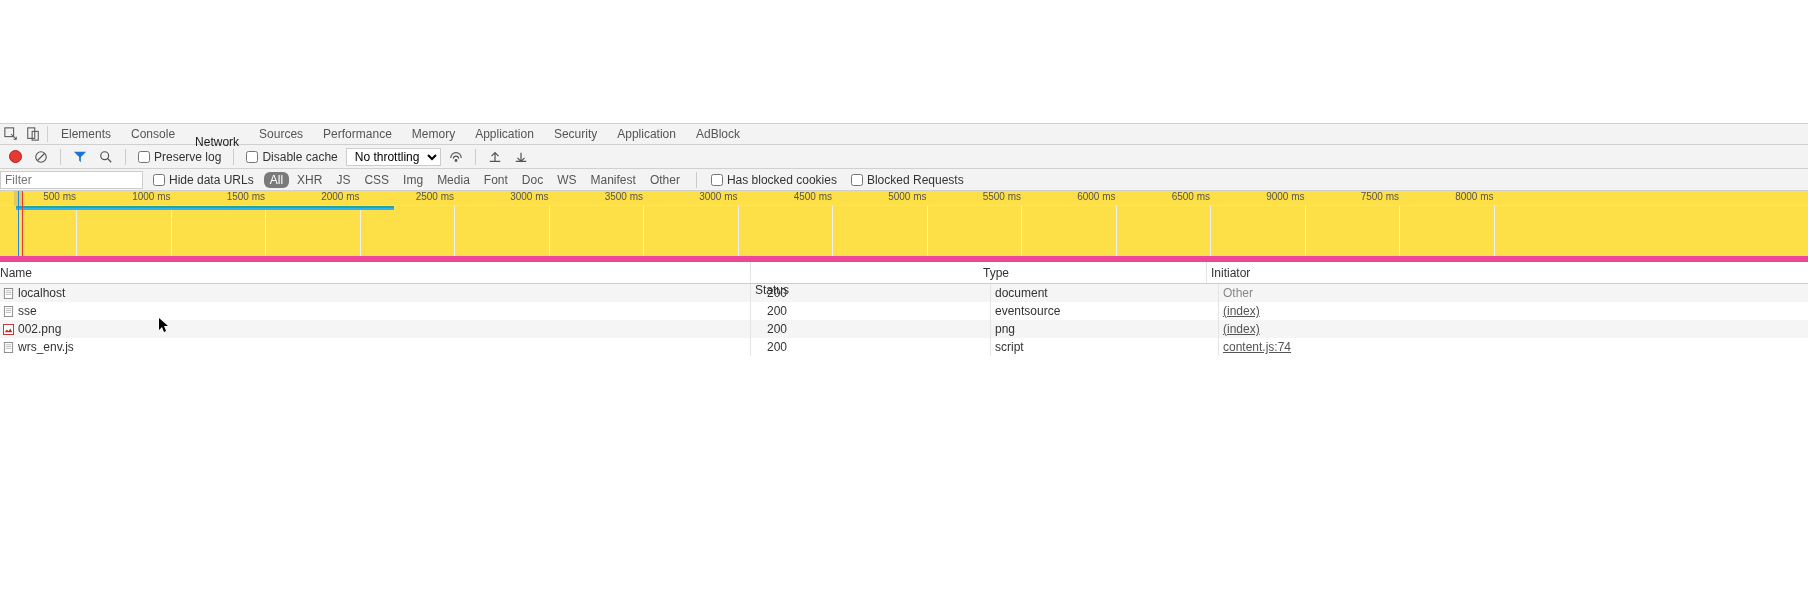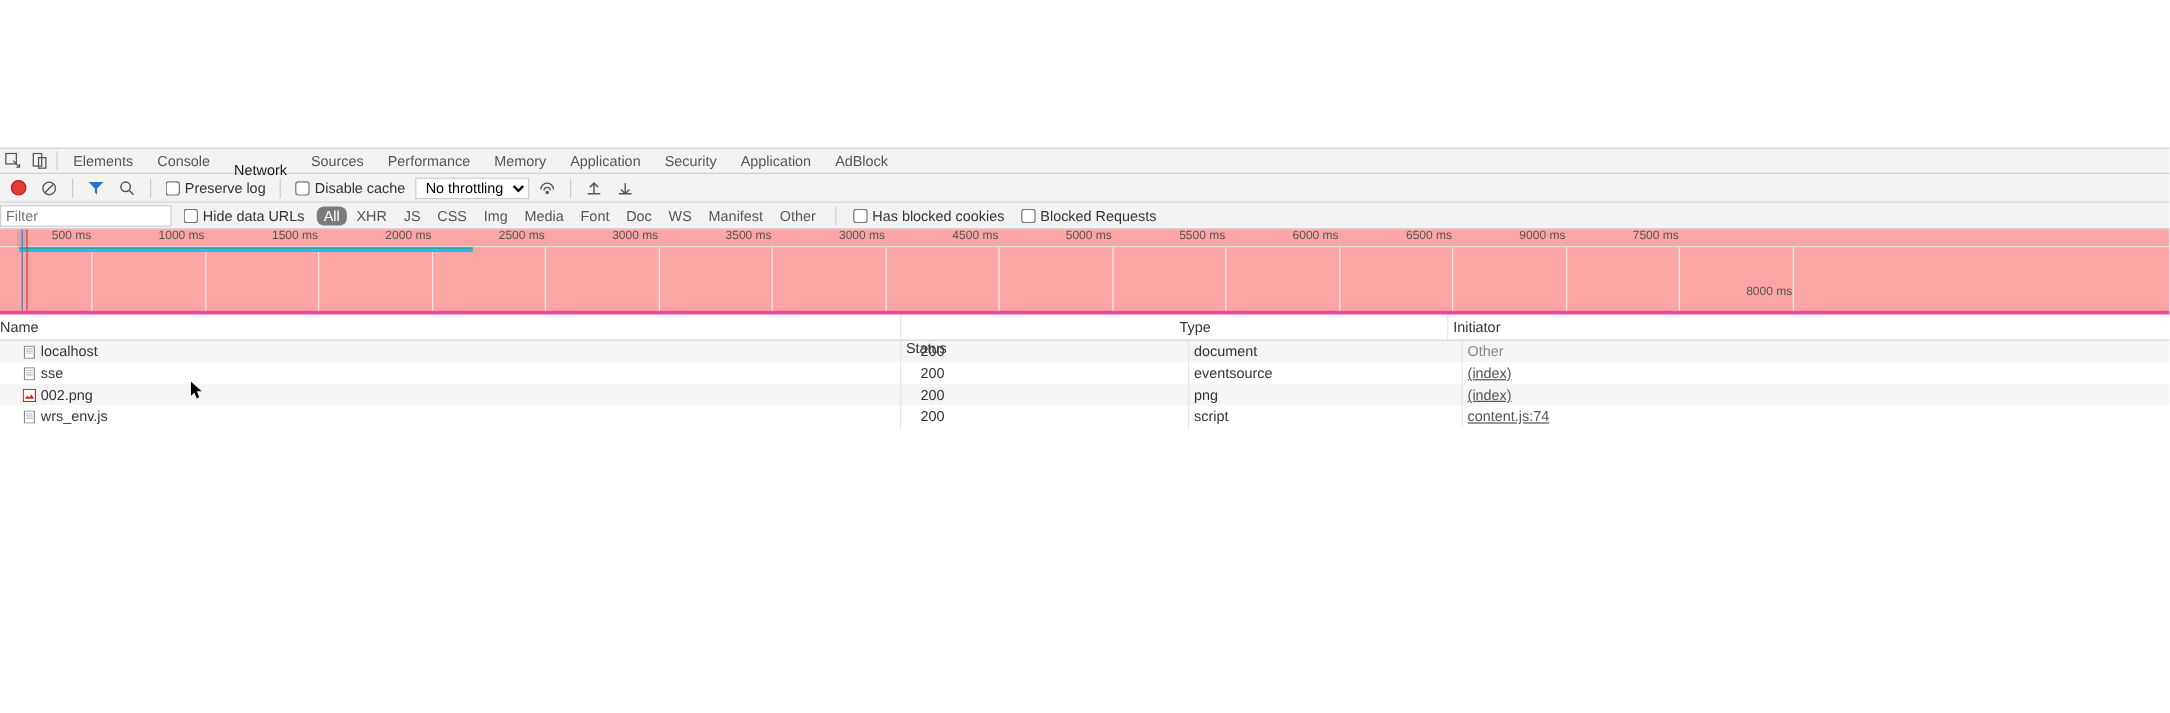--- a/index.html
+++ b/index.html
@@ -21,21 +21,21 @@
   .chk { display:flex; align-items:center; gap:4px; color:#333; margin:0 4px;}
   .chk input { width:12px; height:12px;}
   .throttle { border:1px solid #ccc; background:#fff; height:18px; font-size:12px; padding:0 4px;}
   .lil-sep { width:1px; height:16px; background:#ccc; margin:0 4px;}
   
   .filter-bar { height:22px; border-bottom:1px solid #d0d0d0; background:#f3f3f3; display:flex; align-items:center; padding-left:0; gap:6px;}
   .filter-input { width:143px; height:18px; border:1px solid #ccc; background:#fff; font-size:12px; padding:0 4px; color:#888;}
   .pill { padding:1px 6px; border-radius:6px; color:#555; font-size:12px;}
   .pill.active { background:#7a7a7a; color:#fff;}
   
-  .timeline { height:71px; border-bottom:3px solid #ec4899; position:relative; background:#fca5a5; overflow:hidden;}
+  .timeline { height:71px; border-bottom:6px solid #ec4899; position:relative; background:#fde047; overflow:hidden;}
   .tick-row { height:15px; position:relative; border-bottom:1px solid #ddd;}
   .tick { position:absolute; top:0; font-size:10px; color:#555; transform:translateX(-100%); white-space:nowrap;}
   .grid { position:absolute; top:15px; bottom:0; left:0; right:0;}
   .grid-line { position:absolute; top:0; bottom:0; width:1px; background:#eee;}
   .overview-blue { position:absolute; top:17px; left:16px; width:378px; height:2px; background:#29b6f6;}
   .overview-green2 { position:absolute; top:15px; left:16px; width:378px; height:2px; background:#26a69a;}
   .red-marker { position:absolute; top:0; bottom:0; left:22px; width:1px; background:#e53935;}
   .blue-marker { position:absolute; top:0; bottom:0; left:18px; width:1px; background:#1e88e5;}
   .handle { position:absolute; top:0; height:15px; width:8px; background:#999; opacity:.3;}
   .handle.left { left:14px;}
@@ -45,21 +45,21 @@
   .col.name { width:751px; padding-left:0;}
   .col.status { width:228px;margin-top:28px;}
   .col.type { width:228px;text-align:center;}
   .col.init { flex:1; border-right:none;}
   
   .rows { }
   .row { height:18px; display:flex; align-items:center; font-size:12px;}
   .row:nth-child(odd){ background:#f5f5f5;}
   .row:nth-child(even){ background:#fff;}
   .row .rcell { padding-left:4px; border-right:1px solid #e5e5e5; display:flex; align-items:center; height:100%;}
-  .rcell.name { width:751px; padding-left:18px; gap:4px;}
+  .rcell.name { width:751px; padding-left:2px; gap:4px;}
   .rcell.status { width:228px;margin-left:12px;}
   .rcell.type { width:228px;}
   .rcell.init { flex:1; border-right:none;}
   .file-ico { width:12px; height:12px; display:inline-flex; align-items:center; justify-content:center;}
   .file-ico svg { width:11px; height:11px;}
   .init-link { color:#545454; text-decoration:underline; cursor:pointer;}
   .init-other { color:#888;}
   
   .cursor { position:absolute; width:12px; height:16px; pointer-events:none;}
   .cursor svg { width:12px; height:16px;}
@@ -192,21 +192,21 @@
       <div class="tick" style="left: 548.5px;">3000 ms</div>
       <div class="tick" style="left: 643px;">3500 ms</div>
       <div class="tick" style="left: 737.5px;">3000 ms</div>
       <div class="tick" style="left: 832px;">4500 ms</div>
       <div class="tick" style="left: 926.5px;">5000 ms</div>
       <div class="tick" style="left: 1021px;">5500 ms</div>
       <div class="tick" style="left: 1115.5px;">6000 ms</div>
       <div class="tick" style="left: 1210px;">6500 ms</div>
       <div class="tick" style="left: 1304.5px;">9000 ms</div>
       <div class="tick" style="left: 1399px;">7500 ms</div>
-      <div class="tick" style="left: 1493.5px; margin-top: 47px;">8000 ms</div>
+      <div class="tick" style="left: 1493.5px;">8000 ms</div>
     </div>
   <div class="grid" id="grid">
       <div class="grid-line" style="left: 76px;"></div>
       <div class="grid-line" style="left: 170.5px;"></div>
       <div class="grid-line" style="left: 265px;"></div>
       <div class="grid-line" style="left: 359.5px;"></div>
       <div class="grid-line" style="left: 454px;"></div>
       <div class="grid-line" style="left: 548.5px;"></div>
       <div class="grid-line" style="left: 643px;"></div>
       <div class="grid-line" style="left: 737.5px;"></div>

